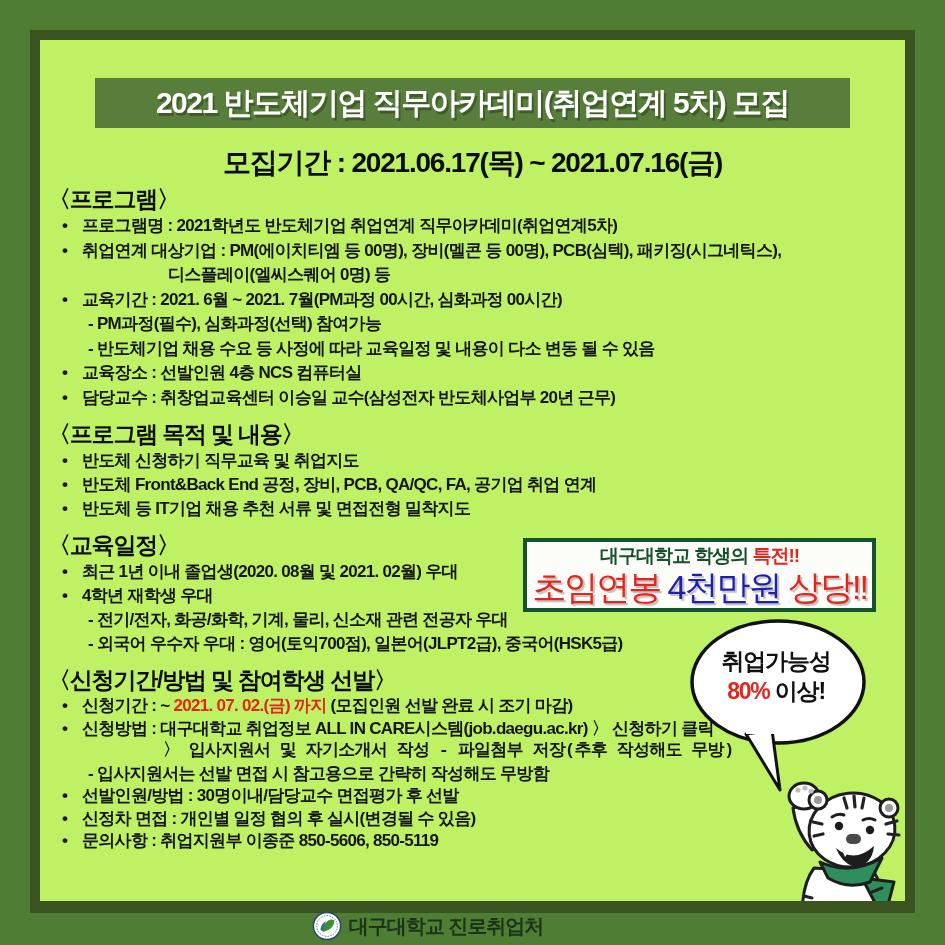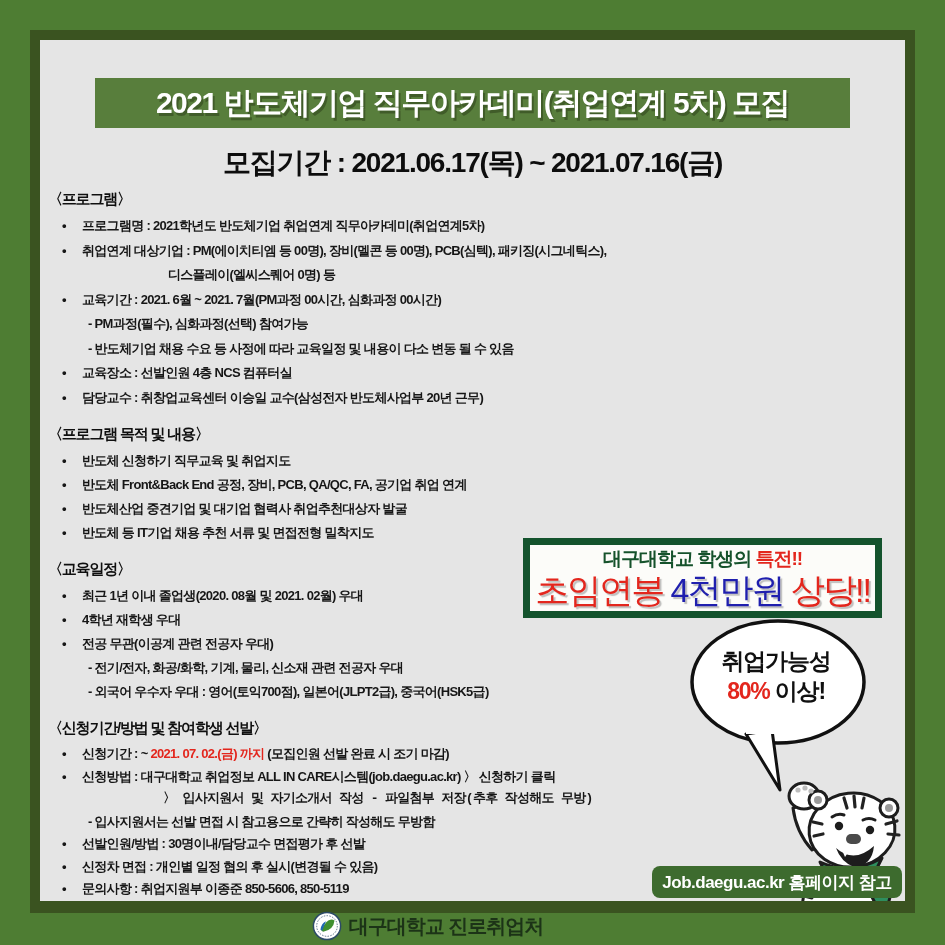--- a/index.html
+++ b/index.html
@@ -3,50 +3,50 @@
 <meta charset="utf-8">
 <style>
   html,body{margin:0;padding:0;}
   body{
     width:945px;height:945px;position:relative;overflow:hidden;
     background:var(--frame_green,#4e7d33);
     font-family:"Liberation Sans","DejaVu Sans",sans-serif;
     font-weight:700;color:#151515;
   }
   .frame-dark{position:absolute;left:30px;top:30px;width:885px;height:883px;background:var(--frame_dark,#3a5320);}
-  .content{position:absolute;left:40px;top:40px;width:865px;height:861px;background:#e5e5e5;overflow:hidden;}
+  .content{position:absolute;left:40px;top:40px;width:865px;height:861px;background:#bef264;overflow:hidden;}
 
   .title-banner{
     position:absolute;left:55px;top:38px;width:755px;height:50px;
     background:var(--banner_green,#587e3c);
     display:flex;align-items:center;justify-content:center;
     color:#fff;font-size:30px;font-weight:800;letter-spacing:-1.5px;
     text-shadow:2px 3px 0 rgba(35,52,18,0.45);
   }
   .recruit{
     position:absolute;left:0;top:104px;width:100%;text-align:center;
     font-size:28px;font-weight:900;letter-spacing:-1.2px;color:#0d0d0d;
   }
 
   .textblock{position:absolute;left:8px;top:146px;width:845px;z-index:1;}
   .sec{margin-bottom:11px;}
-  .sec-h{font-size:15px;font-weight:900;letter-spacing:-1.2px;color:#0f0f0f;line-height:26px;margin-bottom:2px;}
-  .ln{position:relative;font-size:13px;letter-spacing:-0.7px;line-height:24.5px;color:#161616;}
+  .sec-h{font-size:23px;font-weight:900;letter-spacing:-1.2px;color:#0f0f0f;line-height:26px;margin-bottom:2px;}
+  .ln{position:relative;font-size:17px;letter-spacing:-0.7px;line-height:24.5px;color:#161616;}
   .s2 .ln,.s3 .ln{line-height:24px;}
   .s4 .ln{line-height:22.5px;}
   .b{padding-left:34px;}
   .b::before{content:"\2022";position:absolute;left:14px;}
   .sub{padding-left:40px;}
   .c1{padding-left:120px;}
   .c2{padding-left:115px;font-family:Liberation Mono, monospace;}
   .red{color:var(--red,#e3261d);}
 
   .promo{
     position:absolute;left:483px;top:498px;width:345px;height:66px;z-index:2;
-    background:#fcfcf9;border:7px solid #14532d;text-align:center;
+    background:#fcfcf9;border:4px solid #14532d;text-align:center;
   }
   .promo-l1{font-size:19px;font-weight:900;letter-spacing:-1px;color:var(--promo_green,#15522b);line-height:24px;margin-top:2px;}
   .promo-l1 .rd{color:var(--red,#e3261d);}
   .promo-l2{font-size:34px;font-weight:400;letter-spacing:-2px;line-height:38px;color:var(--red,#e3261d);text-shadow:2px 2px 1px rgba(140,140,140,0.55);}
   .promo-l2 .bl{color:var(--blue,#1f1fae);}
 
   .bubble{position:absolute;left:648px;top:578px;width:184px;height:200px;z-index:2;}
   .bubble svg{position:absolute;left:0;top:0;}
   .bubble-text{
     position:absolute;left:0;top:28px;width:176px;text-align:center;
@@ -92,29 +92,27 @@
       <div class="ln sub">- PM과정(필수), 심화과정(선택) 참여가능</div>
       <div class="ln sub">- 반도체기업 채용 수요 등 사정에 따라 교육일정 및 내용이 다소 변동 될 수 있음</div>
       <div class="ln b">교육장소 : 선발인원 4층 NCS 컴퓨터실</div>
       <div class="ln b">담당교수 : 취창업교육센터 이승일 교수(삼성전자 반도체사업부 20년 근무)</div>
     </div>
 
     <div class="sec s2">
       <div class="sec-h">〈프로그램 목적 및 내용〉</div>
       <div class="ln b">반도체 신청하기 직무교육 및 취업지도</div>
       <div class="ln b">반도체 Front&amp;Back End 공정, 장비, PCB, QA/QC, FA, 공기업 취업 연계</div>
-      <div class="ln b">반도체산업 중견기업 및 대기업 협력사 취업추천대상자 발굴</div>
       <div class="ln b">반도체 등 IT기업 채용 추천 서류 및 면접전형 밀착지도</div>
     </div>
 
     <div class="sec s3">
       <div class="sec-h">〈교육일정〉</div>
       <div class="ln b">최근 1년 이내 졸업생(2020. 08월 및 2021. 02월) 우대</div>
       <div class="ln b">4학년 재학생 우대</div>
-      <div class="ln b">전공 무관(이공계 관련 전공자 우대)</div>
       <div class="ln sub">- 전기/전자, 화공/화학, 기계, 물리, 신소재 관련 전공자 우대</div>
       <div class="ln sub">- 외국어 우수자 우대 : 영어(토익700점), 일본어(JLPT2급), 중국어(HSK5급)</div>
     </div>
 
     <div class="sec s4">
       <div class="sec-h">〈신청기간/방법 및 참여학생 선발〉</div>
       <div class="ln b"><span>신청기간 : ~ </span><span class="red">2021. 07. 02.(금) 까지</span><span> (모집인원 선발 완료 시 조기 마감)</span></div>
       <div class="ln b">신청방법 : 대구대학교 취업정보 ALL IN CARE시스템(job.daegu.ac.kr) 〉 신청하기 클릭</div>
       <div class="ln c2">〉 입사지원서 및 자기소개서 작성 - 파일첨부 저장(추후 작성해도 무방)</div>
       <div class="ln sub">- 입사지원서는 선발 면접 시 참고용으로 간략히 작성해도 무방함</div>
@@ -177,23 +175,20 @@
       <path d="M58 94 Q88 108 120 90 L108 114 Q86 122 66 110 Z" fill="#2e8e5e" stroke="#1d1d1d" stroke-width="3" stroke-linejoin="round"></path>
       <g stroke="#222222" stroke-width="3" stroke-linecap="round" fill="none">
         <path d="M110 124 l10 -4"></path>
           <path d="M112 138 l10 -2"></path>
           <path d="M50 130 l-8 -2"></path>
           <path d="M78 146 l6 12"></path>
       </g>
     </svg>
   </div>
 
-  <div class="badge">
-    <span>Job.daegu.ac.kr 홈페이지 참고</span>
-  </div>
 
 </div>
 
 <div class="footer">
   <svg width="30" height="30" viewBox="0 0 32 32">
     <circle cx="16" cy="16" r="14.5" fill="#ffffff" stroke="#2c4a66" stroke-width="1.6"></circle>
     <circle cx="16" cy="16" r="11" fill="none" stroke="#2c4a66" stroke-width="0.8" stroke-dasharray="1.6 1.4"></circle>
     <path d="M10 21 Q16 6 24 10 Q23 20 12 22 Z" fill="#3f8f2f"></path>
     <path d="M9 20 Q10 13 15 11 Q12 18 11 21 Z" fill="#1f6ab0"></path>
   </svg>

